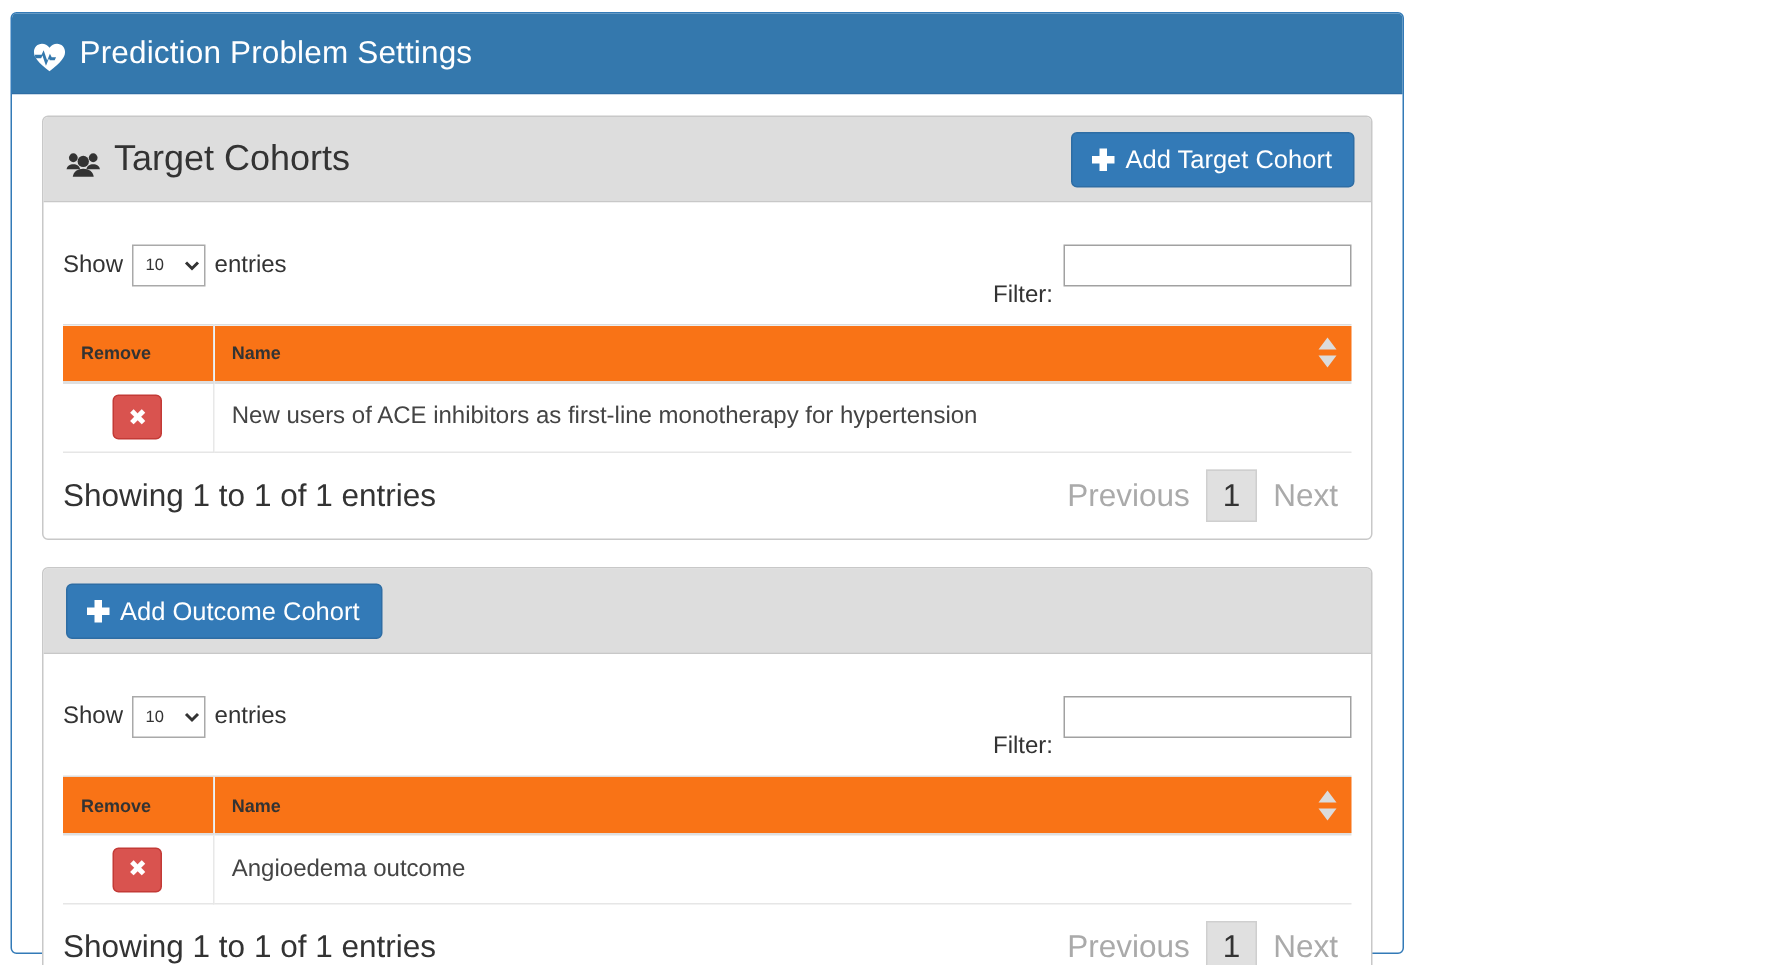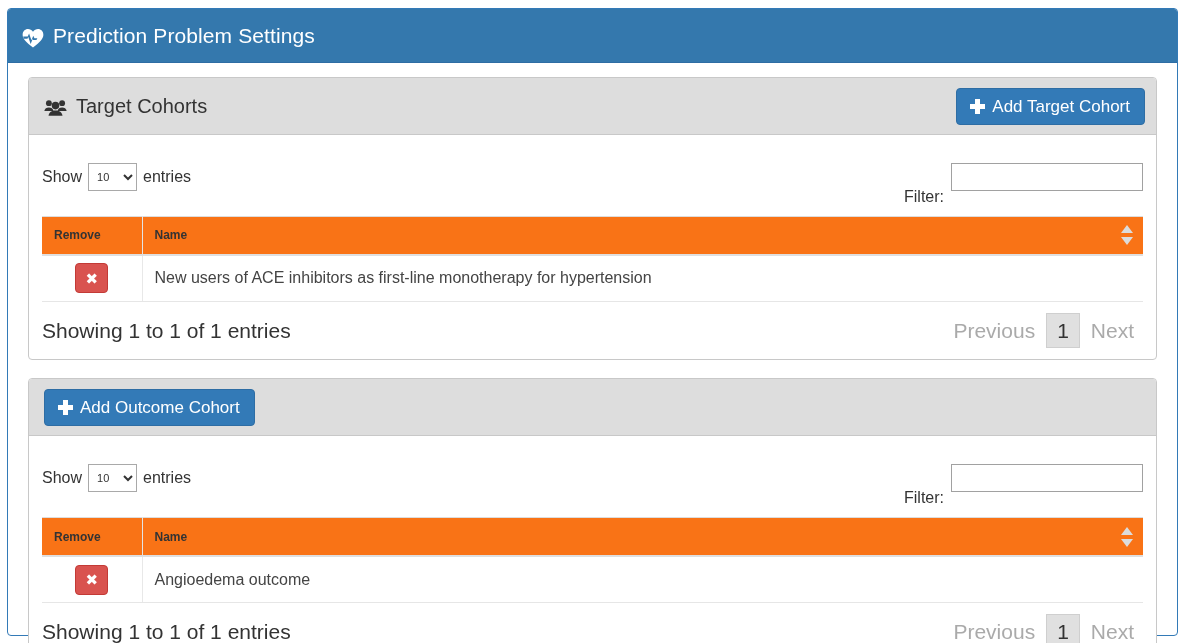--- a/index.html
+++ b/index.html
@@ -13,21 +13,21 @@
     width: 1185px;
     height: 643px;
     overflow: hidden;
   }
 
   
   .outer-panel {
     position: absolute;
     left: 7px;
     top: 8px;
-    width: 1171px;
+    width: 929px;
     height: 628px;
     border: 1px solid #337ab7;
     border-radius: 4px;
     background: #ffffff;
   }
   .outer-heading {
     height: 54px;
     background: #3478ad;
     border-bottom: 1px solid #2e6da4;
     border-radius: 3px 3px 0 0;
@@ -66,21 +66,21 @@
     background: #dddddd;
     border-bottom: 1px solid #c8c8c8;
     border-radius: 3px 3px 0 0;
     height: 57px;
     display: flex;
     align-items: center;
     justify-content: space-between;
     padding: 0 11px 0 15px;
   }
   .panel-title {
-    font-size: 20px;
+    font-size: 24px;
     color: #333333;
     display: flex;
     align-items: center;
     line-height: 1;
   }
   .users-icon {
     display: inline-block;
     width: 23px;
     height: 17px;
     margin-right: 9px;

